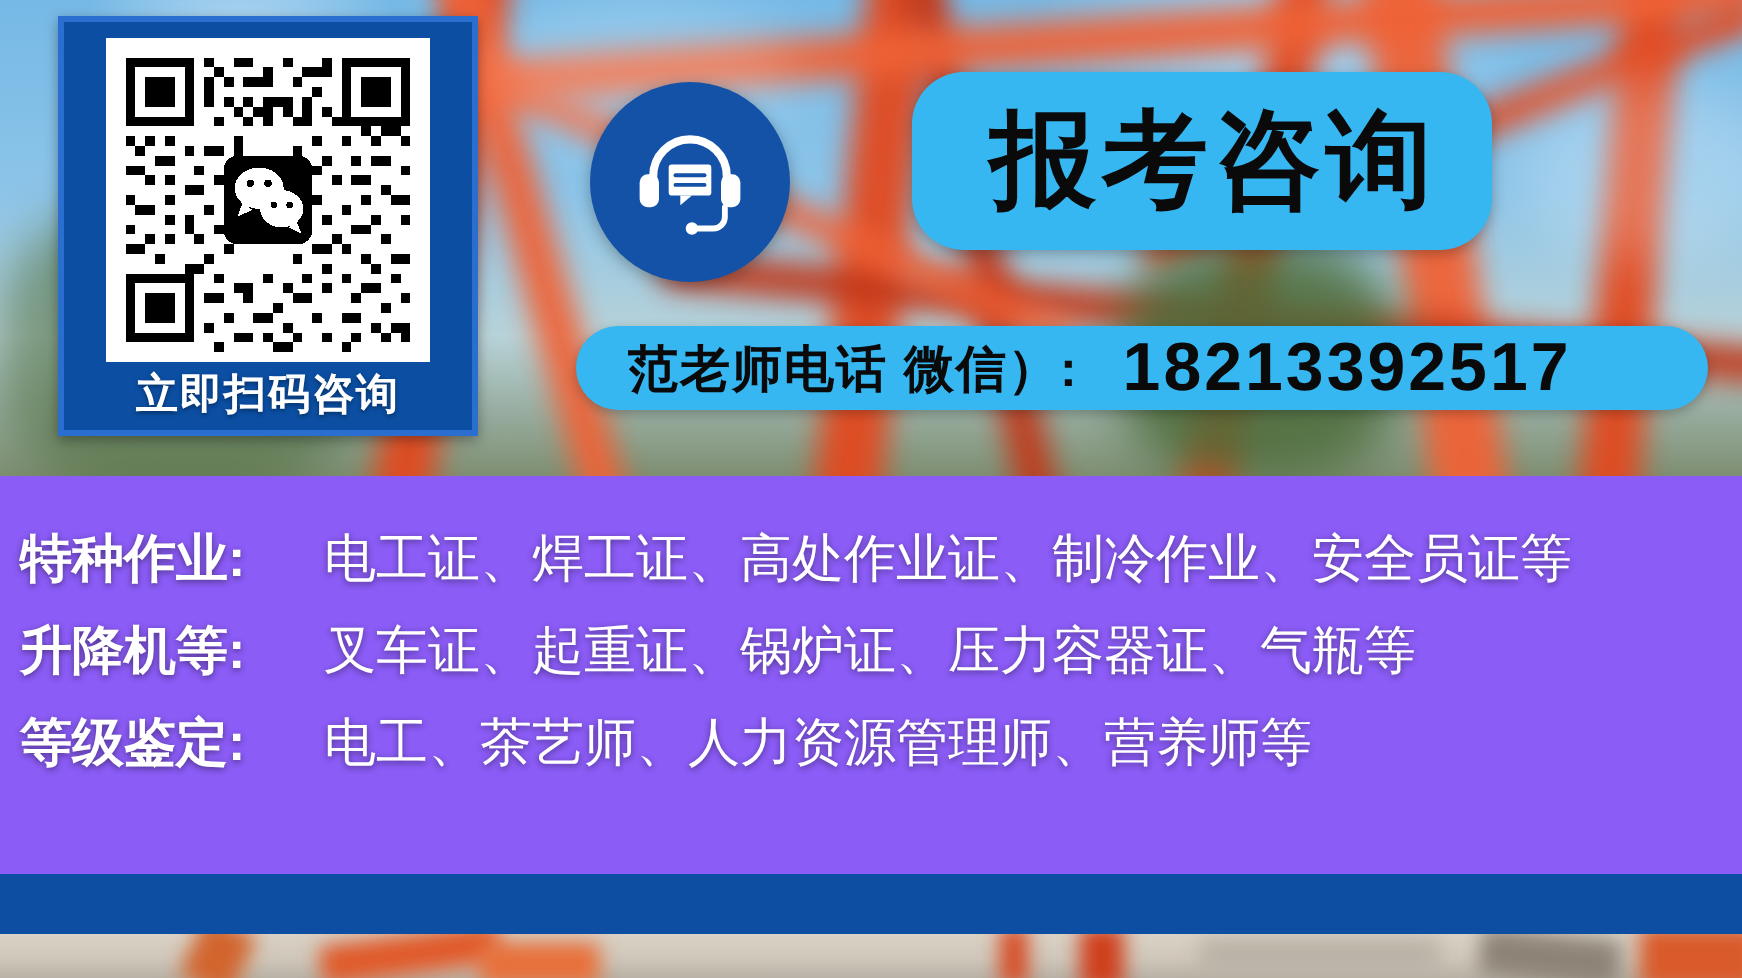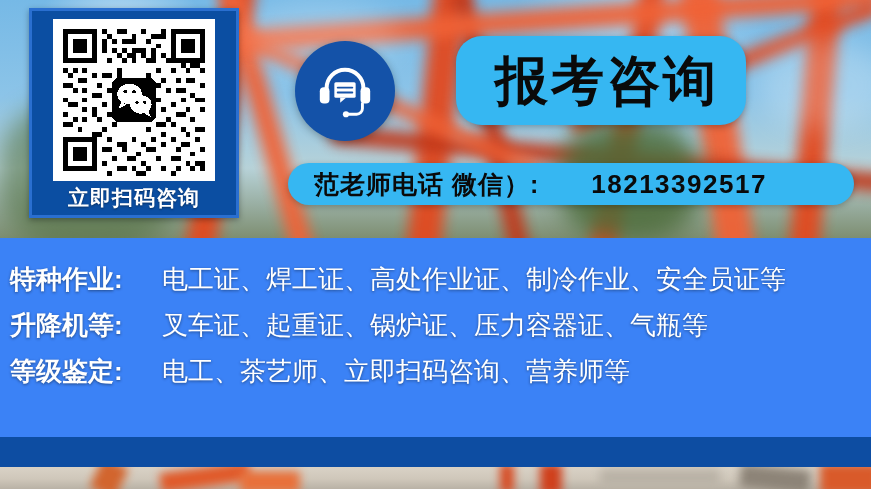--- a/index.html
+++ b/index.html
@@ -88,29 +88,29 @@
     background:#36b7f2;border-radius:21px;
     display:flex;align-items:center;
     box-shadow:0 2px 6px rgba(0,0,0,.25);
   }
   .phone-badge .lbl{
     color:#0a0a0a;font-size:25px;font-weight:bold;letter-spacing:1px;
     margin-left:26px;
     font-family:"Liberation Sans","DejaVu Sans",sans-serif;
   }
   .phone-badge .num{
-    color:#0a0a0a;font-size:26px;font-weight:bold;letter-spacing:1.5px;
-    margin-left:52px;
+    color:#0a0a0a;font-size:34px;font-weight:bold;letter-spacing:1.5px;
+    margin-left:22px;
     font-family:"Liberation Sans","DejaVu Sans",sans-serif;
   }
 
   
   .info-panel{
     position:absolute;left:0;top:238px;width:871px;height:199px;
-    background:#3b82f6;
+    background:#8b5cf6;
     padding:24px 0 0 10px;box-sizing:border-box;
   }
   .info-row{
     display:flex;align-items:baseline;
     height:46px;
     white-space:nowrap;
   }
   .info-row .cat{
     color:#ffffff;font-size:26px;font-weight:bold;letter-spacing:0px;
     text-shadow:0 1px 3px rgba(0,0,0,.45);
@@ -358,21 +358,21 @@
     <div class="info-row">
       <span class="cat">特种作业:</span>
       <span class="val">电工证、焊工证、高处作业证、制冷作业、安全员证等</span>
     </div>
     <div class="info-row">
       <span class="cat">升降机等:</span>
       <span class="val">叉车证、起重证、锅炉证、压力容器证、气瓶等</span>
     </div>
     <div class="info-row">
       <span class="cat">等级鉴定:</span>
-      <span class="val">电工、茶艺师、立即扫码咨询、营养师等</span>
+      <span class="val">电工、茶艺师、人力资源管理师、营养师等</span>
     </div>
   </div>
 
   <div class="photo-strip">
     <div class="s" style="left:95px;top:-6px;width:28px;height:34px;background:#d2652e;transform:rotate(25deg);"></div>
     <div class="s" style="left:160px;top:0px;width:90px;height:20px;background:#e05a2a;transform:rotate(-8deg);"></div>
     <div class="s" style="left:240px;top:4px;width:60px;height:22px;background:#e8703a;"></div>
     <div class="s" style="left:500px;top:-4px;width:14px;height:30px;background:#d64a22;"></div>
     <div class="s" style="left:540px;top:-4px;width:22px;height:32px;background:#cf3f1b;"></div>
     <div class="s" style="left:600px;top:2px;width:120px;height:18px;background:#b9b2a6;"></div>

